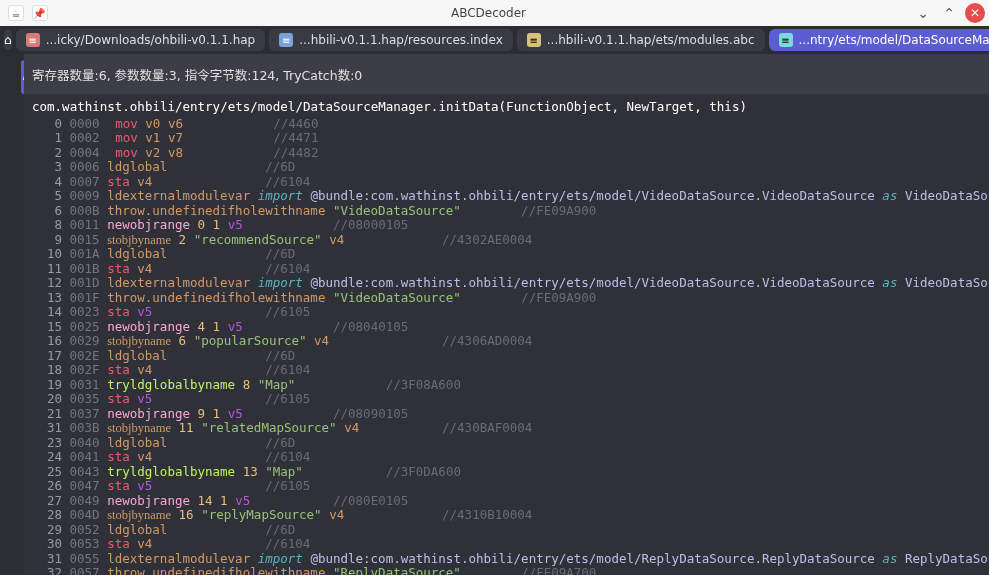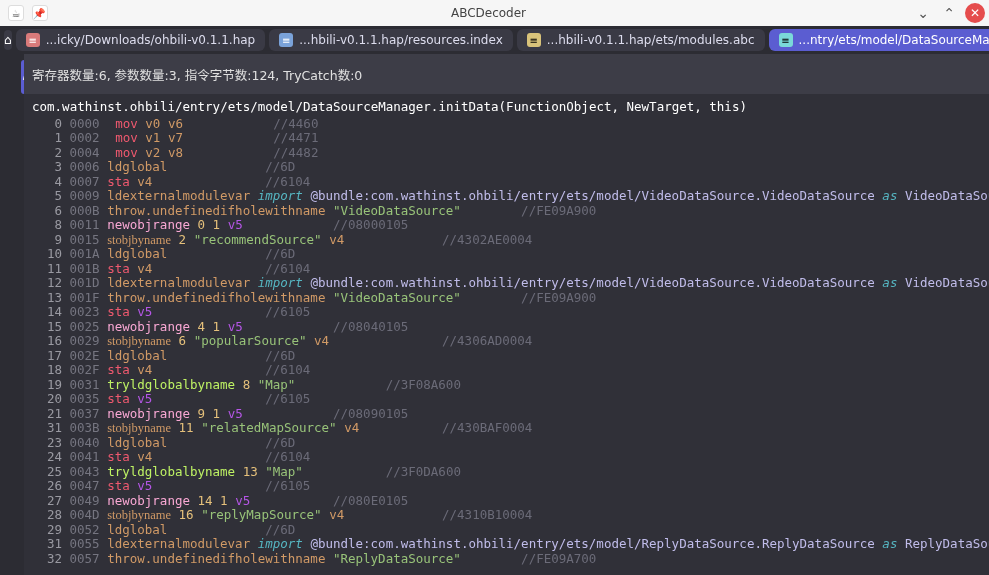--- a/index.html
+++ b/index.html
@@ -175,17 +175,18 @@
         <div class="row"><span class="ln">20</span> <span class="addr">0035</span> <span class="mn-sta">sta</span> <span class="regv5">v5</span>               <span class="cmt">//6105</span></div>
         <div class="row"><span class="ln">21</span> <span class="addr">0037</span> <span class="mn-new">newobjrange</span> <span class="num">9</span> <span class="num">1</span> <span class="regv5">v5</span>            <span class="cmt">//08090105</span></div>
         <div class="row"><span class="ln">31</span> <span class="addr">003B</span> <span class="mn-stb">stobjbyname</span> <span class="num">11</span> <span class="str">"relatedMapSource"</span> <span class="reg">v4</span>           <span class="cmt">//430BAF0004</span></div>
         <div class="row"><span class="ln">23</span> <span class="addr">0040</span> <span class="mn-ld">ldglobal</span>             <span class="cmt">//6D</span></div>
         <div class="row"><span class="ln">24</span> <span class="addr">0041</span> <span class="mn-sta">sta</span> <span class="reg">v4</span>               <span class="cmt">//6104</span></div>
         <div class="row"><span class="ln">25</span> <span class="addr">0043</span> <span class="mn-try">tryldglobalbyname</span> <span class="num">13</span> <span class="str">"Map"</span>           <span class="cmt">//3F0DA600</span></div>
         <div class="row"><span class="ln">26</span> <span class="addr">0047</span> <span class="mn-sta">sta</span> <span class="regv5">v5</span>               <span class="cmt">//6105</span></div>
         <div class="row"><span class="ln">27</span> <span class="addr">0049</span> <span class="mn-new">newobjrange</span> <span class="num">14</span> <span class="num">1</span> <span class="regv5">v5</span>           <span class="cmt">//080E0105</span></div>
         <div class="row"><span class="ln">28</span> <span class="addr">004D</span> <span class="mn-stb">stobjbyname</span> <span class="num">16</span> <span class="str">"replyMapSource"</span> <span class="reg">v4</span>             <span class="cmt">//4310B10004</span></div>
         <div class="row"><span class="ln">29</span> <span class="addr">0052</span> <span class="mn-ld">ldglobal</span>             <span class="cmt">//6D</span></div>
+        <div class="row"><span class="ln">30</span> <span class="addr">0053</span> <span class="mn-sta">sta</span> <span class="reg">v4</span>               <span class="cmt">//6104</span></div>
         <div class="row"><span class="ln">31</span> <span class="addr">0055</span> <span class="mn-ld">ldexternalmodulevar</span> <span class="kw">import</span> <span class="ident">@bundle:com.wathinst.ohbili/entry/ets/model/ReplyDataSource.ReplyDataSource</span> <span class="kw">as</span> <span class="ident">ReplyDataSource</span> </div>
         <div class="row"><span class="ln">32</span> <span class="addr">0057</span> <span class="mn-thr">throw.undefinedifholewithname</span> <span class="str">"ReplyDataSource"</span>        <span class="cmt">//FE09A700</span></div>
     </div>
   </div>
 </div>
 
 </body></html>

